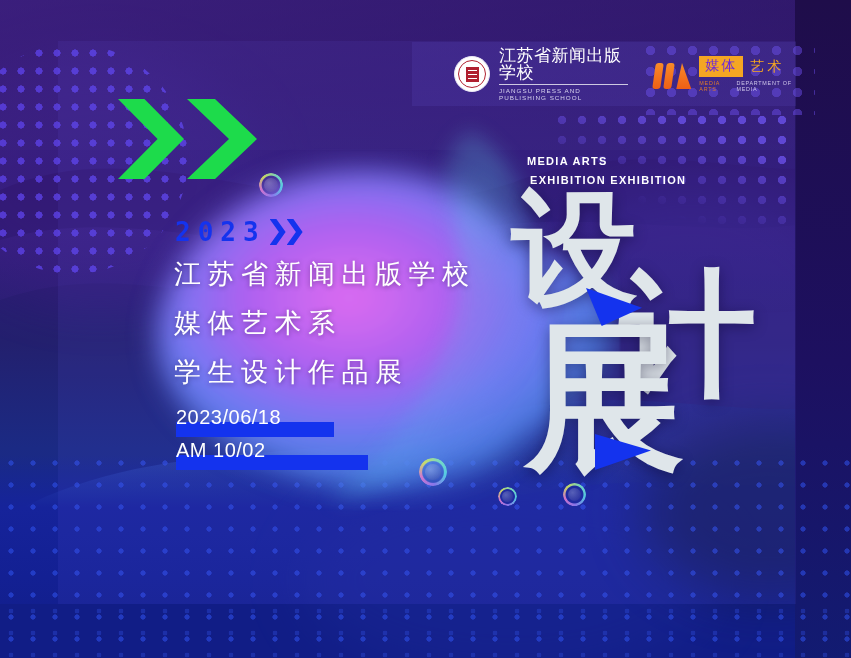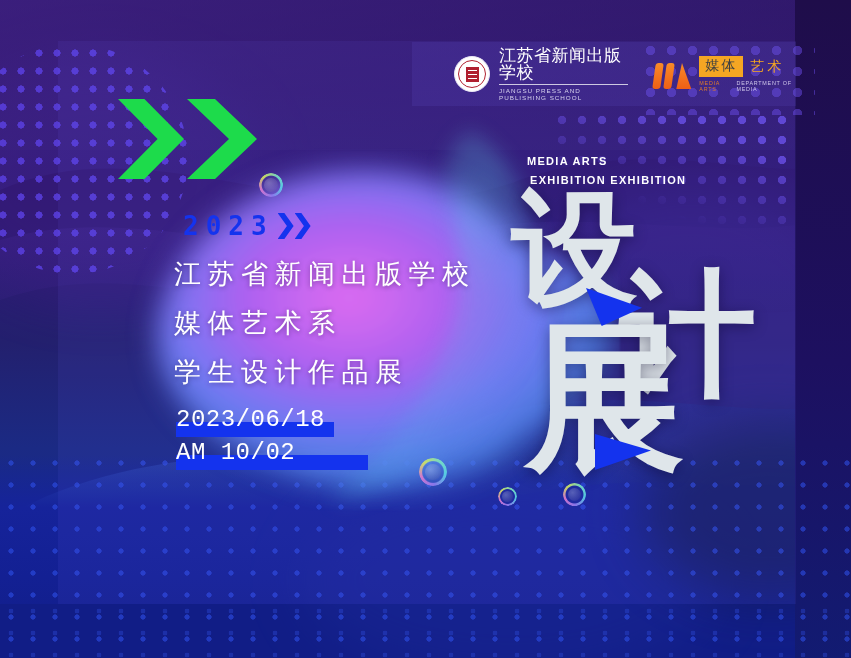--- a/index.html
+++ b/index.html
@@ -133,37 +133,37 @@
   .mm1{left:0;width:8px;height:26px;transform:skewX(-8deg);
        background:linear-gradient(180deg,#f98b28,#ef5f16)!important;}
   .mm2{left:11px;width:8px;height:26px;transform:skewX(-8deg);
        background:linear-gradient(180deg,#f98b28,#ef5f16)!important;}
   .mm3{left:22px;width:15px;height:26px;
        background:linear-gradient(180deg,#f98b28,#ef5f16)!important;
        clip-path:polygon(38% 0,100% 100%,0 100%);border-radius:0!important;}
   .media-words{display:flex;flex-direction:column;gap:3px;}
   .media-row{display:flex;align-items:center;gap:7px;}
   .media-box{
-    background:#f5a623;color:#404040;font-size:14px;padding:1px 6px 2px;
+    background:#f5a623;color:#6d28d9;font-size:14px;padding:1px 6px 2px;
     letter-spacing:2px;line-height:1.25;
   }
   .media-art{color:#f5a623;font-size:14px;letter-spacing:3px;}
   .media-en{font-size:5.4px;color:#e07a2a;letter-spacing:.75px;}
   .media-en2{font-size:5.4px;color:#cfc6ea;letter-spacing:.75px;}
 
   
   .green-chev{position:absolute;left:118px;top:99px;display:flex;gap:3px;}
   .gc{
     width:66px;height:80px;background:#1ddb4b;
     clip-path:polygon(0 0,40% 0,100% 50%,40% 100%,0 100%,60% 50%);
   }
   .gc.b{width:70px;}
 
   
-  .year-row{position:absolute;left:175px;top:211px;display:flex;align-items:center;gap:6px;margin-left:8px;}
+  .year-row{position:absolute;left:175px;top:217px;display:flex;align-items:center;gap:6px;}
   .year{
     font-size:26px;font-weight:700;color:#1433ee;letter-spacing:7px;
     font-family:"DejaVu Sans Mono","Liberation Mono",monospace;
   }
   .blue-chev{display:flex;gap:1px;margin-left:-2px;}
   .bc{
     width:16px;height:26px;background:#1433ee;
     clip-path:polygon(0 0,42% 0,100% 50%,42% 100%,0 100%,58% 50%);
   }
 
@@ -177,22 +177,22 @@
 
   
   .date-block{position:absolute;left:176px;top:406px;}
   .date-row{position:relative;height:33px;}
   .date-bar{
     position:absolute;left:0;bottom:2px;background:#1433ee;height:15px;
   }
   .date-bar.d1{width:158px;}
   .date-bar.d2{width:192px;}
   .date-txt{
-    position:relative;z-index:2;font-size:24px;color:#ffffff;letter-spacing:.5px;
-    font-family:Liberation Mono, monospace;
+    position:relative;z-index:2;font-size:20px;color:#ffffff;letter-spacing:.5px;
+    font-family:Liberation Sans, sans-serif;
   }
 
   
   .en-sub{position:absolute;left:527px;top:152px;}
   .en-sub div{
     font-size:11px;color:#ffffff;letter-spacing:1.3px;line-height:19px;font-weight:700;
   }
   .en-sub div:nth-child(2){margin-left:3px;}
 
   

